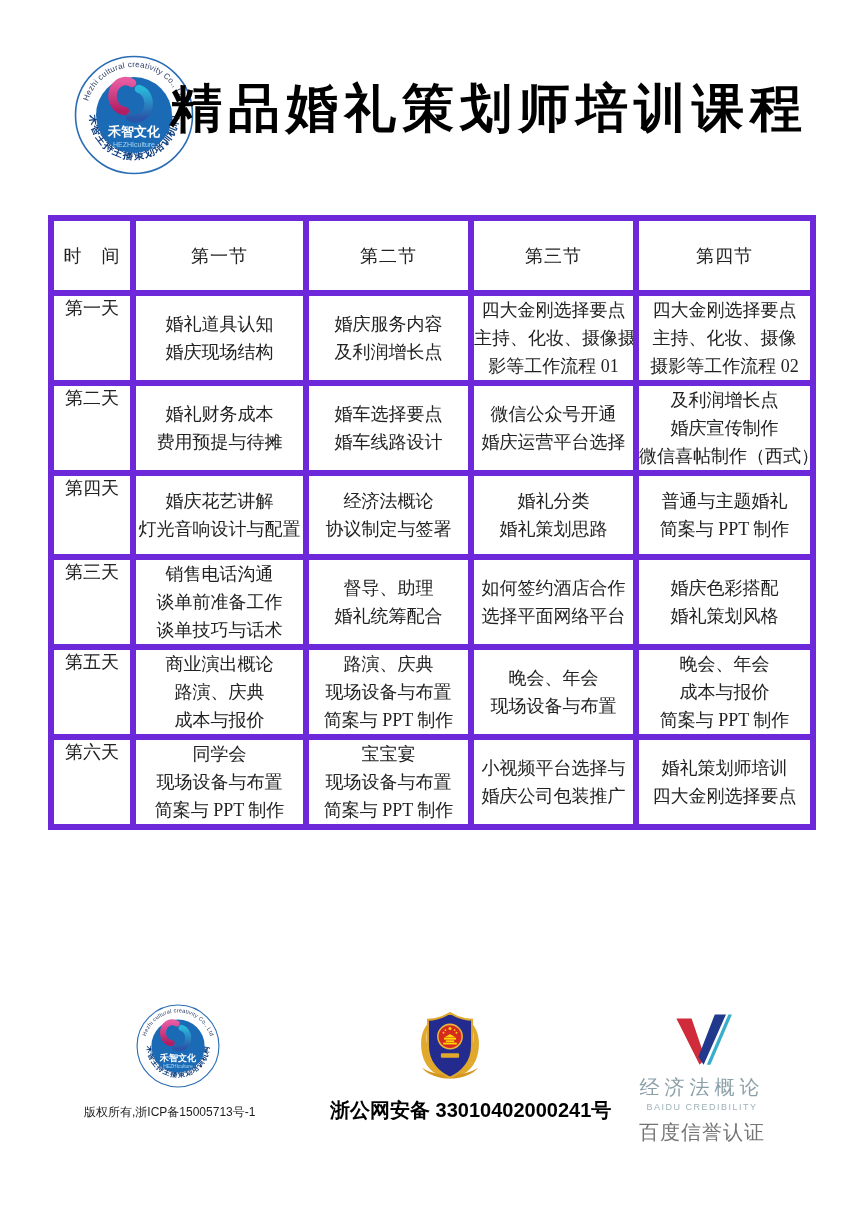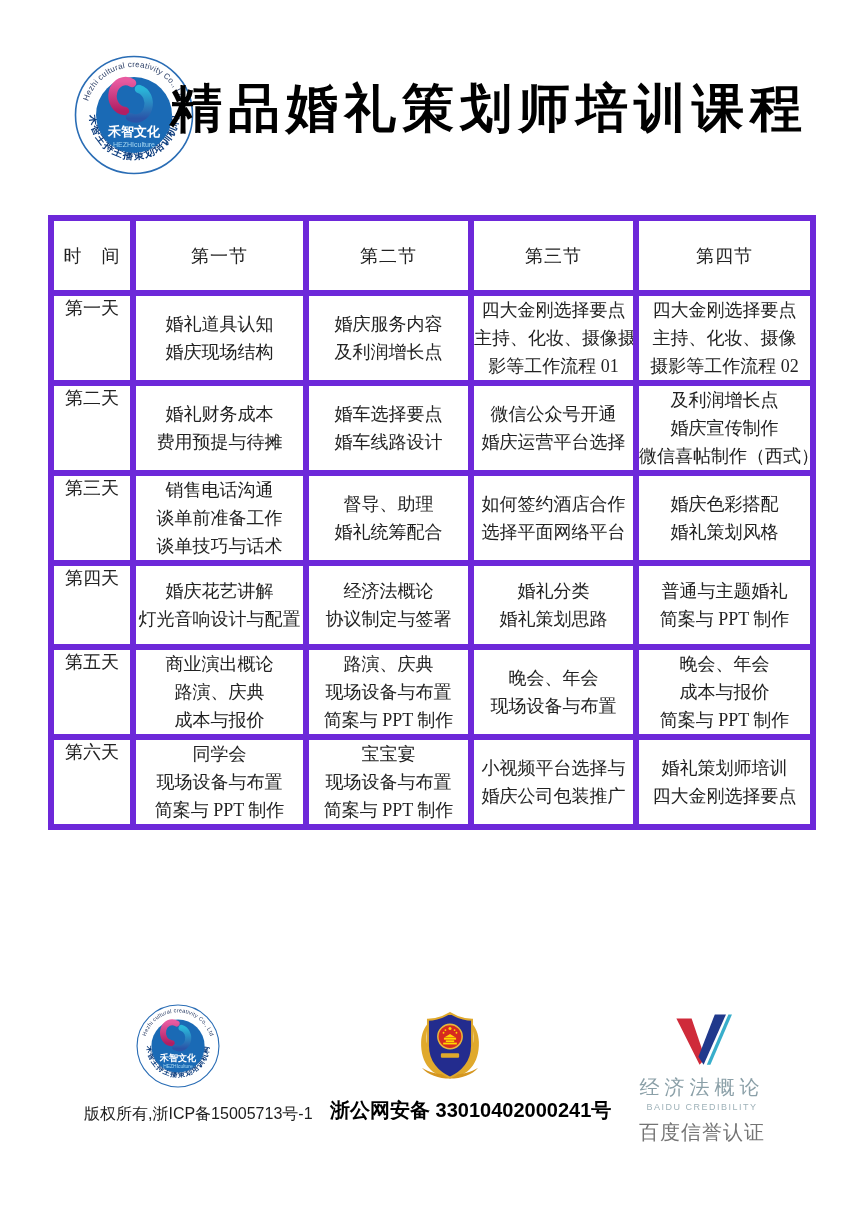--- a/index.html
+++ b/index.html
@@ -20,21 +20,21 @@
   table.course thead tr{height:75px;}
   table.course tbody tr{height:84px;}
   .head-cell{vertical-align:middle;letter-spacing:1px;}
   .day-cell{vertical-align:top;padding-top:21px;}
   .course-cell{vertical-align:middle;line-height:28px;}
   .course-cell div{white-space:nowrap;}
 
   
   .footer-left{position:absolute;left:70px;top:1004px;width:290px;text-align:left;}
   .footer-left .logo-small{display:block;margin:0 0 12px 66px;width:84px;height:84px;}
-  .copyright-text{font-family:"Liberation Sans","DejaVu Sans",sans-serif;font-size:16px;
+  .copyright-text{font-family:"Liberation Sans","DejaVu Sans",sans-serif;font-size:12px;
                   color:#1c1c1c;white-space:nowrap;padding-left:14px;margin-top:16px;}
 
   .footer-center{position:absolute;left:330px;top:1002px;width:240px;text-align:center;}
   .police-badge{width:76px;height:82px;}
   .police-text{margin-top:9px;font-family:"Liberation Sans","DejaVu Sans",sans-serif;
                font-size:20px;font-weight:bold;color:#000;white-space:nowrap;}
 
   .footer-right{position:absolute;left:636px;top:1012px;width:132px;text-align:center;}
   .baidu-v{width:66px;height:56px;}
   .baidu-cn{margin-top:2px;font-family:"Liberation Sans","DejaVu Sans",sans-serif;font-size:20px;
@@ -161,56 +161,56 @@
             <div>微信公众号开通</div>
             <div>婚庆运营平台选择</div>
           </td>
           <td class="course-cell">
             <div>及利润增长点</div>
             <div>婚庆宣传制作</div>
             <div>微信喜帖制作（西式）</div>
           </td>
         </tr>
         <tr>
+          <td class="day-cell">第四天</td>
+          <td class="course-cell">
+            <div>婚庆花艺讲解</div>
+            <div>灯光音响设计与配置</div>
+          </td>
+          <td class="course-cell">
+            <div>经济法概论</div>
+            <div>协议制定与签署</div>
+          </td>
+          <td class="course-cell">
+            <div>婚礼分类</div>
+            <div>婚礼策划思路</div>
+          </td>
+          <td class="course-cell">
+            <div>普通与主题婚礼</div>
+            <div>简案与 PPT 制作</div>
+          </td>
+        </tr>
+        <tr>
           <td class="day-cell">第三天</td>
           <td class="course-cell">
             <div>销售电话沟通</div>
             <div>谈单前准备工作</div>
             <div>谈单技巧与话术</div>
           </td>
           <td class="course-cell">
             <div>督导、助理</div>
             <div>婚礼统筹配合</div>
           </td>
           <td class="course-cell">
             <div>如何签约酒店合作</div>
             <div>选择平面网络平台</div>
           </td>
           <td class="course-cell">
             <div>婚庆色彩搭配</div>
             <div>婚礼策划风格</div>
-          </td>
-        </tr>
-        <tr>
-          <td class="day-cell">第四天</td>
-          <td class="course-cell">
-            <div>婚庆花艺讲解</div>
-            <div>灯光音响设计与配置</div>
-          </td>
-          <td class="course-cell">
-            <div>经济法概论</div>
-            <div>协议制定与签署</div>
-          </td>
-          <td class="course-cell">
-            <div>婚礼分类</div>
-            <div>婚礼策划思路</div>
-          </td>
-          <td class="course-cell">
-            <div>普通与主题婚礼</div>
-            <div>简案与 PPT 制作</div>
           </td>
         </tr>
         <tr>
           <td class="day-cell">第五天</td>
           <td class="course-cell">
             <div>商业演出概论</div>
             <div>路演、庆典</div>
             <div>成本与报价</div>
           </td>
           <td class="course-cell">

